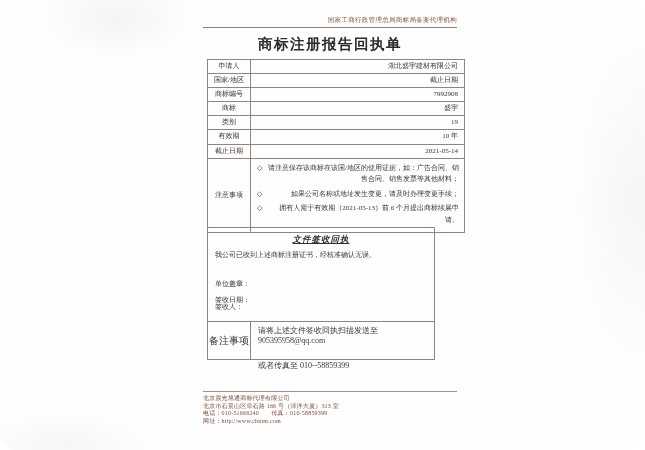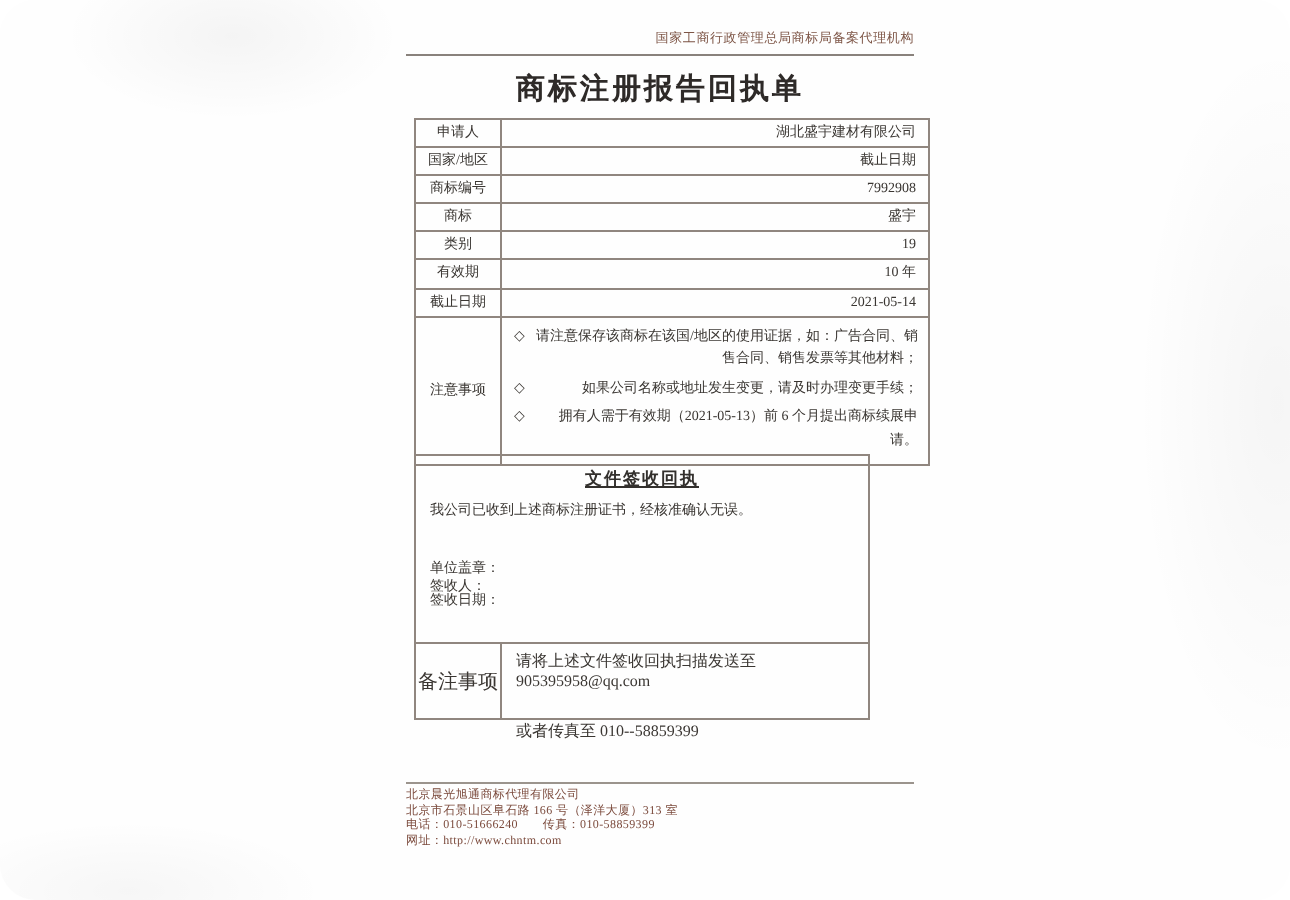--- a/index.html
+++ b/index.html
@@ -46,25 +46,25 @@
   .note-item { display:flex; gap:3px; margin-bottom:3px; line-height:1.65; }
   .note-item .bullet { flex:0 0 auto; }
   .note-item .txt { flex:1; }
   .receipt-box {
     position:absolute; left:207px; top:227px; width:228px; height:133px;
     border:1px solid #90867f;
   }
   .receipt-title {
     position:absolute; left:0; top:6px; width:100%;
     text-align:center; font-size:8.5px; font-weight:bold;
-    letter-spacing:1px; text-decoration:underline; color:#33302d;
+    letter-spacing:1px; text-decoration:underline; color:#33302d;font-style:italic;
   }
   .receipt-statement { position:absolute; left:7px; top:22px; right:6px; font-size:7px; }
   .seal-label  { position:absolute; left:7px; top:51px;  font-size:7px; }
-  .signer-label{ position:absolute; left:7px; top:60px;  font-size:7px; }
+  .signer-label{ position:absolute; left:7px; top:74px;  font-size:7px; }
   .signdate-label{ position:absolute; left:7px; top:67px; font-size:7px; }
   .remark-row {
     position:absolute; left:0; right:0; bottom:0; height:38px;
     border-top:1px solid #90867f; display:flex;
   }
   .remark-label {
     flex:0 0 43px; border-right:1px solid #90867f;
     display:flex; align-items:center; justify-content:center;
     font-size:10px; text-align:center;
   }

